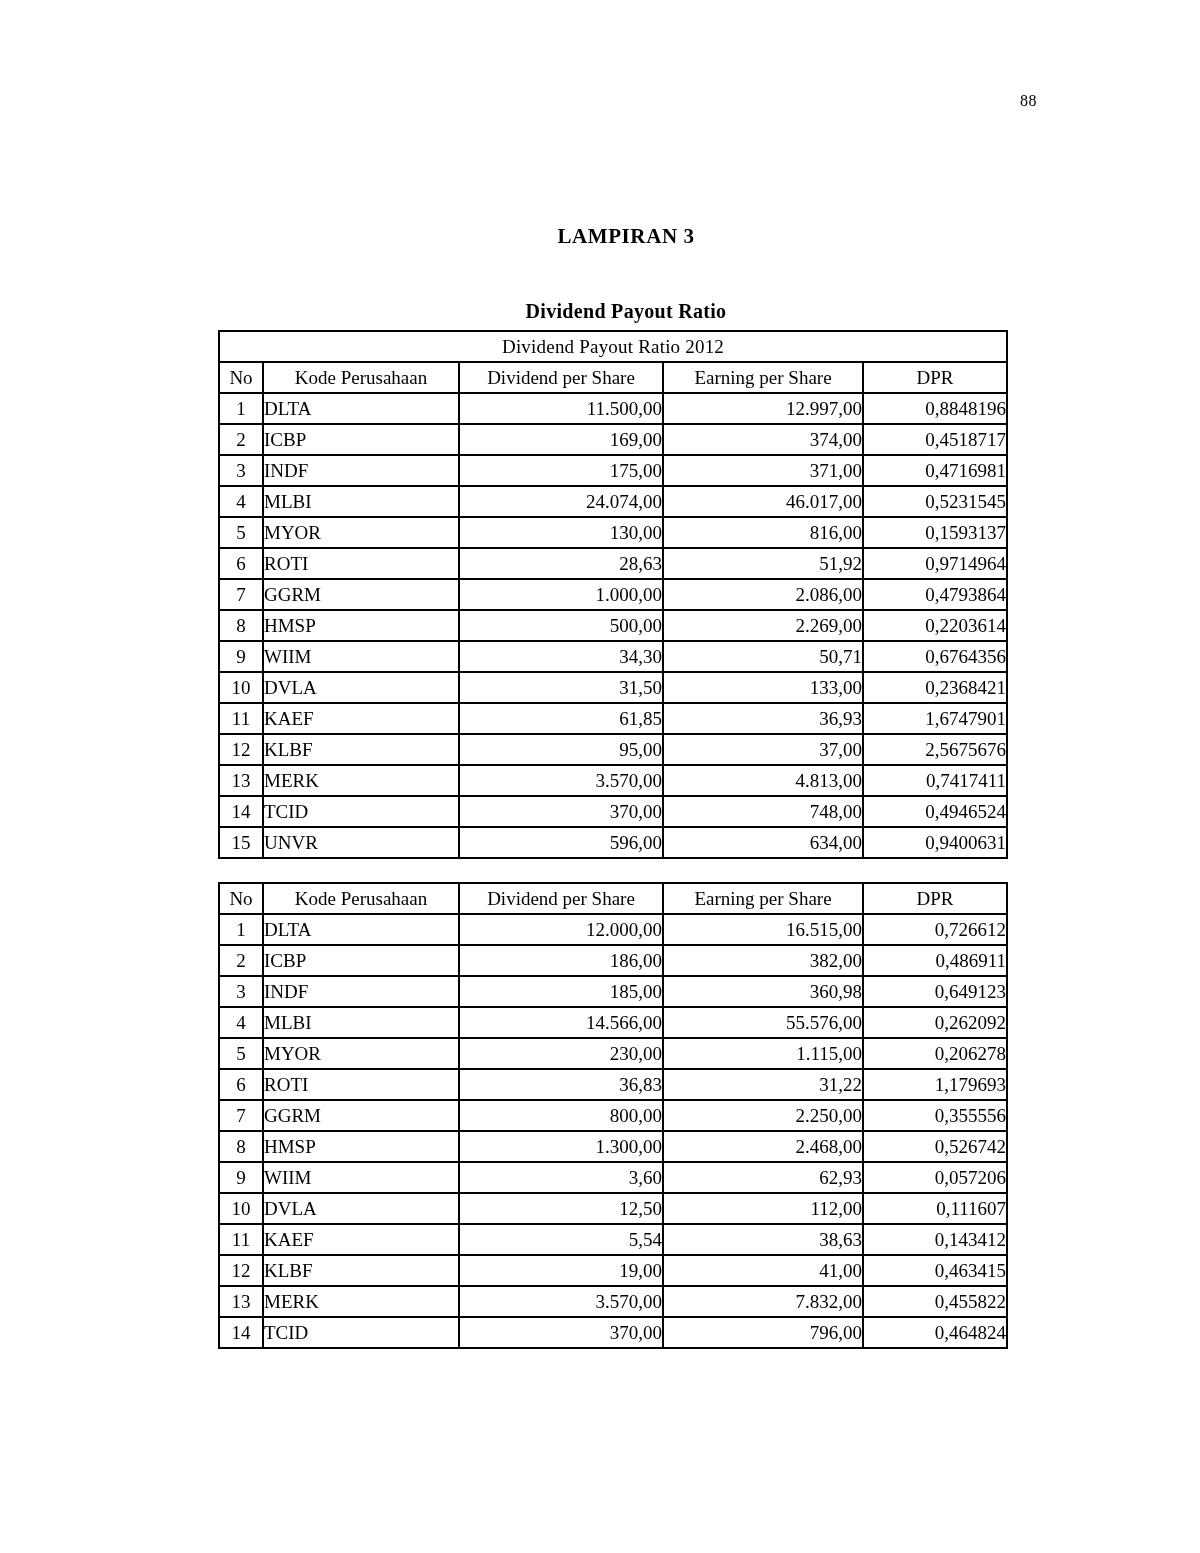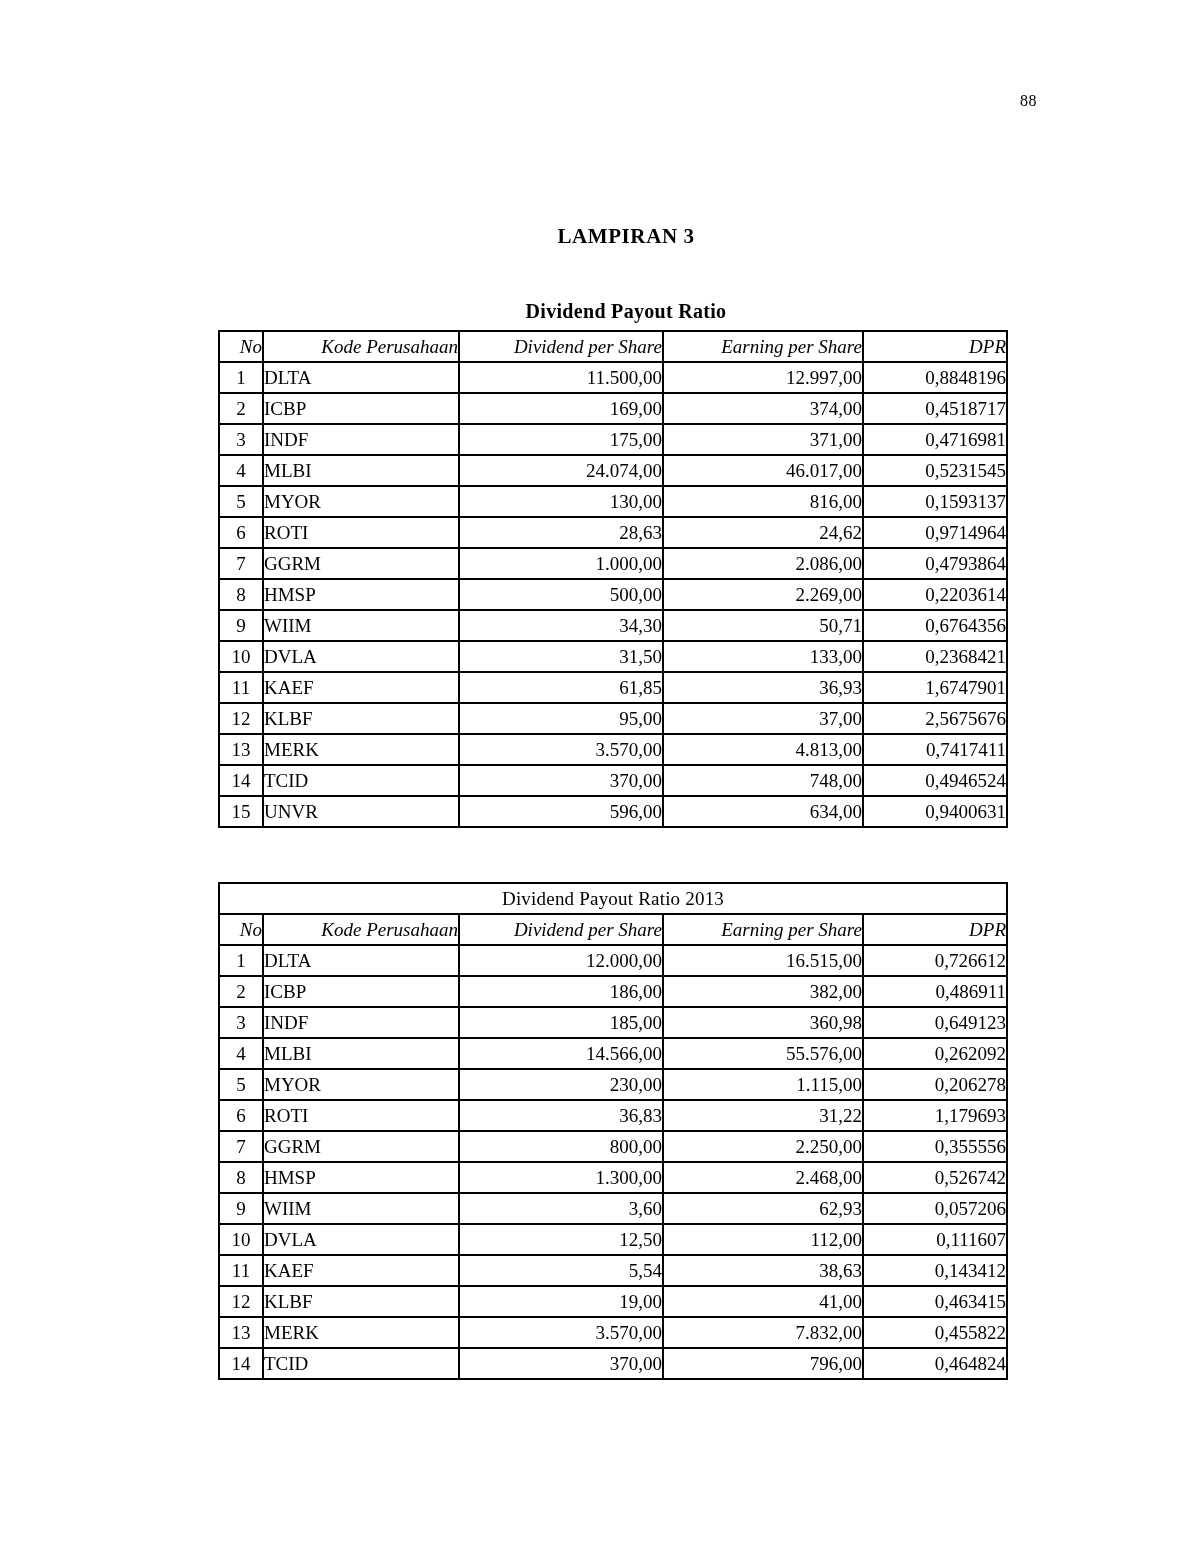--- a/index.html
+++ b/index.html
@@ -91,26 +91,25 @@
   col.c-dpr   { width: 144px; }
 
   .caption-cell {
     text-align: center;
     font-weight: bold;
     font-size: 20px;
     height: 34px;
     letter-spacing: 0.2px;
   }
   .head-cell {
-    text-align: right;
+    text-align: center;
     font-weight: bold;
     font-size: 19px;
     height: 33px;
     letter-spacing: 0px;
-    font-style: italic;
   }
   .cell-no {
     text-align: center;
     font-size: 19px;
     padding-right: 2px;
   }
   .cell-kode {
     text-align: left;
     padding-left: 5px;
     font-size: 19px;
@@ -144,20 +143,23 @@
     <table class="dpr">
       <colgroup>
         <col class="c-no">
           <col class="c-kode">
           <col class="c-dps">
           <col class="c-eps">
           <col class="c-dpr">
       </colgroup>
       <tbody>
         <tr>
+          <td class="caption-cell" colspan="5">Dividend Payout Ratio 2012</td>
+        </tr>
+        <tr>
           <td class="head-cell">No</td>
           <td class="head-cell">Kode Perusahaan</td>
           <td class="head-cell">Dividend per Share</td>
           <td class="head-cell">Earning per Share</td>
           <td class="head-cell">DPR</td>
         </tr>
         <tr>
           <td class="cell-no">1</td>
           <td class="cell-kode">DLTA</td>
           <td class="cell-num">11.500,00</td>
@@ -189,21 +191,21 @@
           <td class="cell-no">5</td>
           <td class="cell-kode">MYOR</td>
           <td class="cell-num">130,00</td>
           <td class="cell-num">816,00</td>
           <td class="cell-dpr">0,1593137</td>
         </tr>
         <tr>
           <td class="cell-no">6</td>
           <td class="cell-kode">ROTI</td>
           <td class="cell-num">28,63</td>
-          <td class="cell-num">24,62</td>
+          <td class="cell-num">51,92</td>
           <td class="cell-dpr">0,9714964</td>
         </tr>
         <tr>
           <td class="cell-no">7</td>
           <td class="cell-kode">GGRM</td>
           <td class="cell-num">1.000,00</td>
           <td class="cell-num">2.086,00</td>
           <td class="cell-dpr">0,4793864</td>
         </tr>
         <tr>
@@ -270,23 +272,20 @@
     <table class="dpr">
       <colgroup>
         <col class="c-no">
           <col class="c-kode">
           <col class="c-dps">
           <col class="c-eps">
           <col class="c-dpr">
       </colgroup>
       <tbody>
         <tr>
-          <td class="caption-cell" colspan="5">Dividend Payout Ratio 2013</td>
-        </tr>
-        <tr>
           <td class="head-cell">No</td>
           <td class="head-cell">Kode Perusahaan</td>
           <td class="head-cell">Dividend per Share</td>
           <td class="head-cell">Earning per Share</td>
           <td class="head-cell">DPR</td>
         </tr>
         <tr>
           <td class="cell-no">1</td>
           <td class="cell-kode">DLTA</td>
           <td class="cell-num">12.000,00</td>

